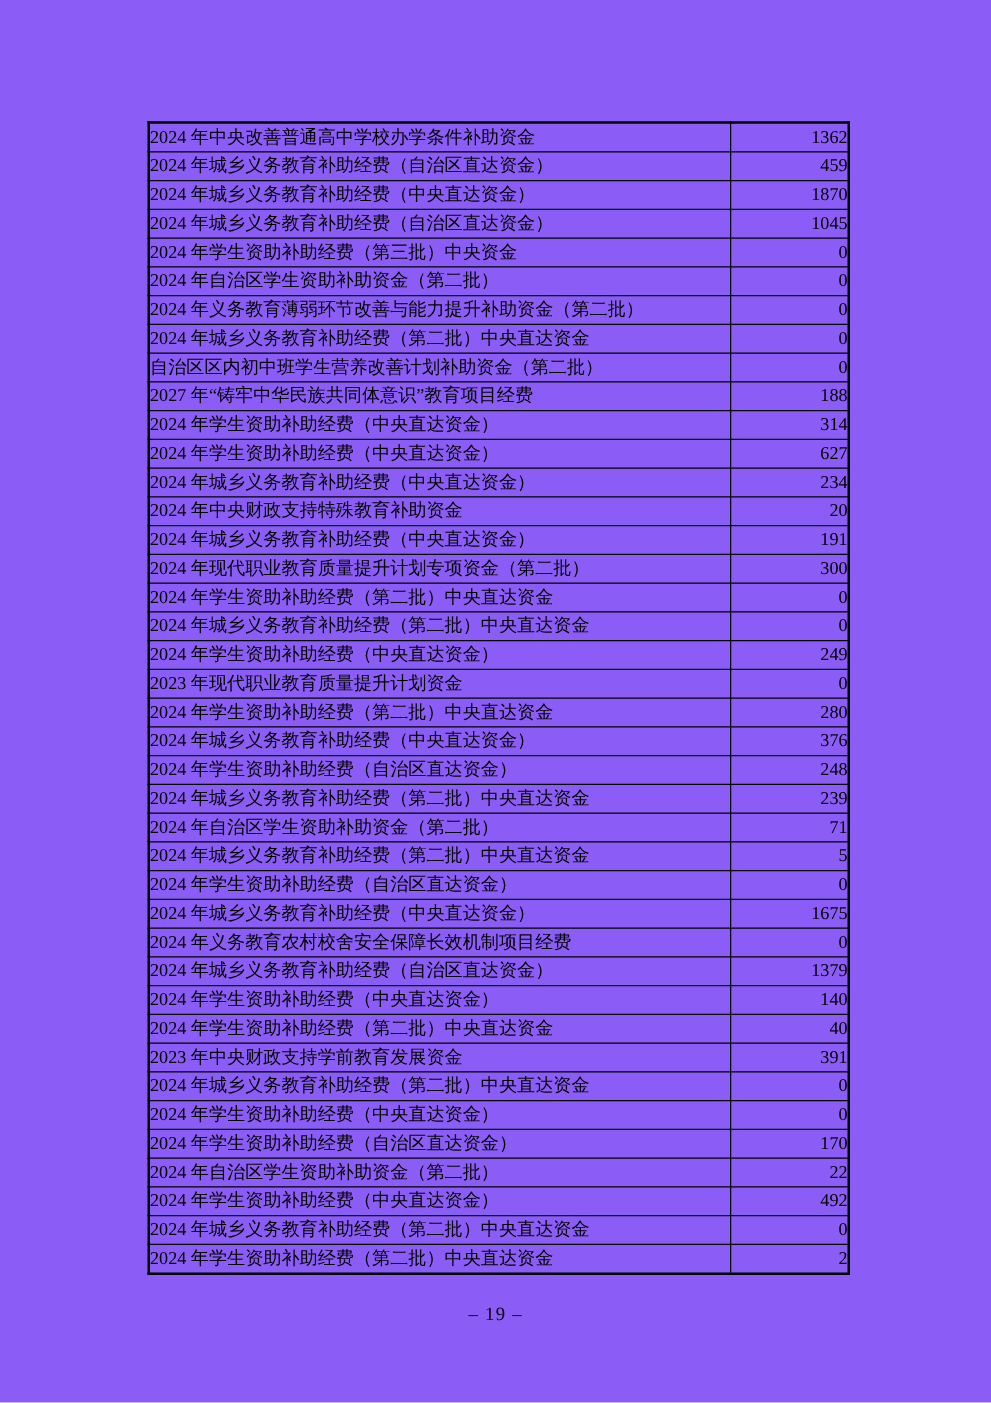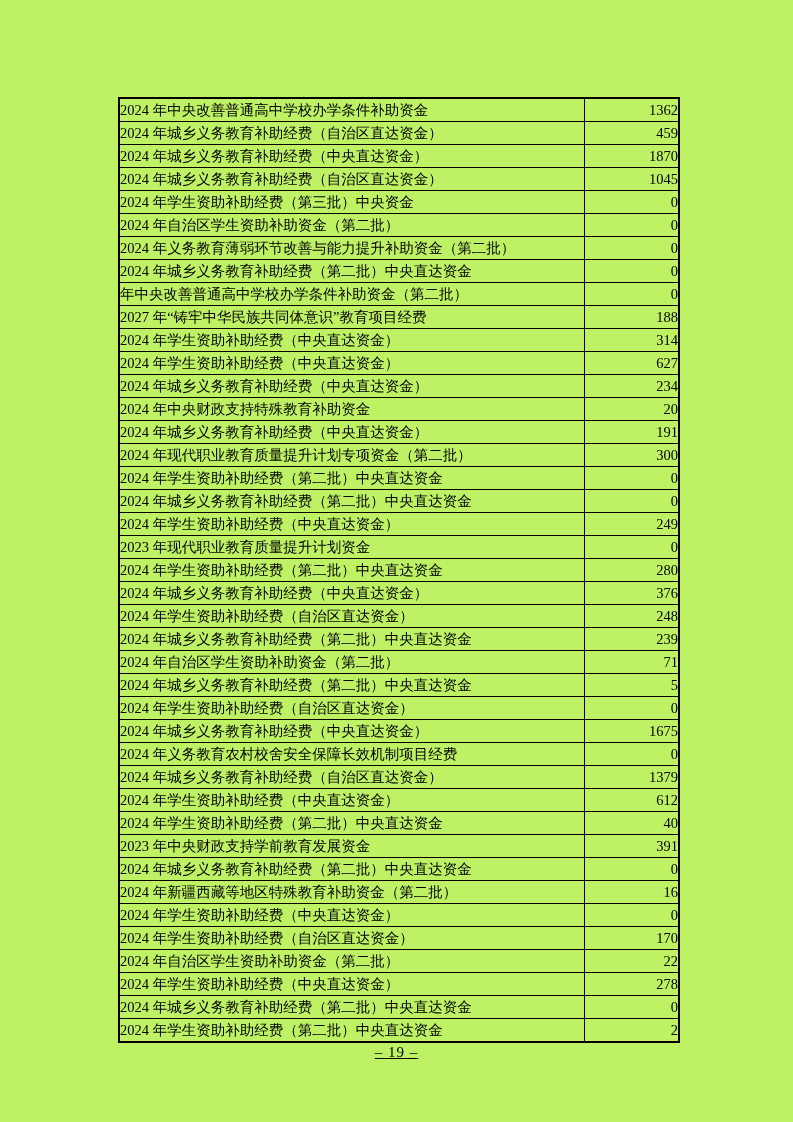--- a/index.html
+++ b/index.html
@@ -4,21 +4,21 @@
 <style>
   html, body {
     margin: 0;
     padding: 0;
     background: #ffffff;
   }
   .page {
     position: relative;
     width: 793px;
     height: 1122px;
-    background: #bef264;
+    background: #8b5cf6;
     font-family: "Liberation Serif", "DejaVu Serif", serif;
     color: #000000;
     overflow: hidden;
   }
   table.funds {
     position: absolute;
     left: 118px;
     top: 97px;
     width: 560px;
     border-collapse: collapse;
@@ -47,21 +47,20 @@
     font-size: 15px;
   }
   .footer {
     position: absolute;
     left: 0;
     top: 1044px;
     width: 100%;
     text-align: center;
     font-size: 15px;
     letter-spacing: 1px;
-    text-decoration: underline;
   }
 </style>
 </head>
 <body>
 
 <div class="page">
 
   <table class="funds">
     <colgroup>
       <col class="c-label">
@@ -102,21 +101,21 @@
     <td class="label">2024 年义务教育薄弱环节改善与能力提升补助资金（第二批）</td>
     <td class="value">0</td>
   </tr>
 
   <tr>
     <td class="label">2024 年城乡义务教育补助经费（第二批）中央直达资金</td>
     <td class="value">0</td>
   </tr>
 
   <tr>
-    <td class="label">年中央改善普通高中学校办学条件补助资金（第二批）</td>
+    <td class="label">自治区区内初中班学生营养改善计划补助资金（第二批）</td>
     <td class="value">0</td>
   </tr>
 
   <tr>
     <td class="label">2027 年“铸牢中华民族共同体意识”教育项目经费</td>
     <td class="value">188</td>
   </tr>
 
   <tr>
     <td class="label">2024 年学生资助补助经费（中央直达资金）</td>
@@ -213,61 +212,57 @@
     <td class="value">0</td>
   </tr>
 
   <tr>
     <td class="label">2024 年城乡义务教育补助经费（自治区直达资金）</td>
     <td class="value">1379</td>
   </tr>
 
   <tr>
     <td class="label">2024 年学生资助补助经费（中央直达资金）</td>
-    <td class="value">612</td>
+    <td class="value">140</td>
   </tr>
 
   <tr>
     <td class="label">2024 年学生资助补助经费（第二批）中央直达资金</td>
     <td class="value">40</td>
   </tr>
 
   <tr>
     <td class="label">2023 年中央财政支持学前教育发展资金</td>
     <td class="value">391</td>
   </tr>
 
   <tr>
     <td class="label">2024 年城乡义务教育补助经费（第二批）中央直达资金</td>
     <td class="value">0</td>
   </tr>
 
-  <tr>
-    <td class="label">2024 年新疆西藏等地区特殊教育补助资金（第二批）</td>
-    <td class="value">16</td>
-  </tr>
 
   <tr>
     <td class="label">2024 年学生资助补助经费（中央直达资金）</td>
     <td class="value">0</td>
   </tr>
 
   <tr>
     <td class="label">2024 年学生资助补助经费（自治区直达资金）</td>
     <td class="value">170</td>
   </tr>
 
   <tr>
     <td class="label">2024 年自治区学生资助补助资金（第二批）</td>
     <td class="value">22</td>
   </tr>
 
   <tr>
     <td class="label">2024 年学生资助补助经费（中央直达资金）</td>
-    <td class="value">278</td>
+    <td class="value">492</td>
   </tr>
 
   <tr>
     <td class="label">2024 年城乡义务教育补助经费（第二批）中央直达资金</td>
     <td class="value">0</td>
   </tr>
 
   <tr>
     <td class="label">2024 年学生资助补助经费（第二批）中央直达资金</td>
     <td class="value">2</td>

